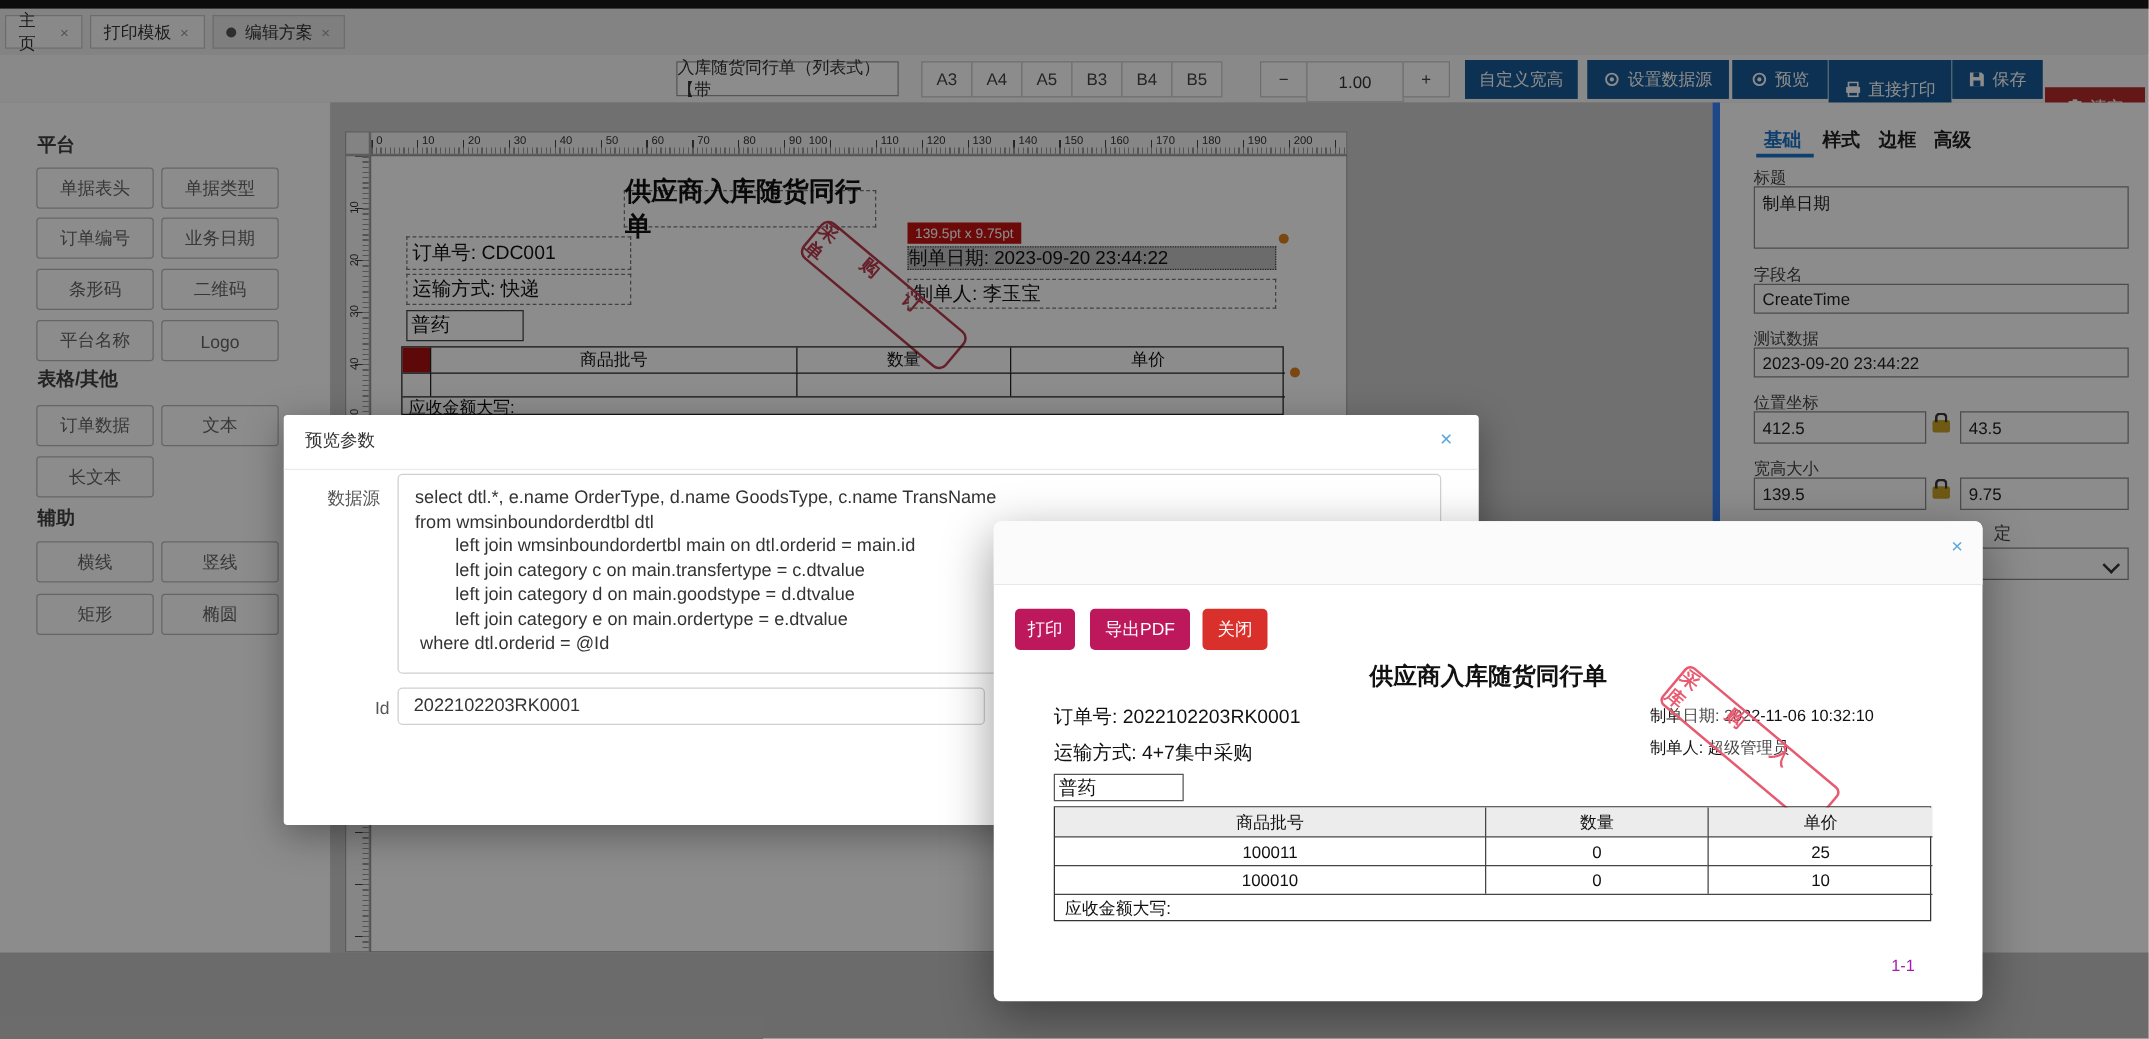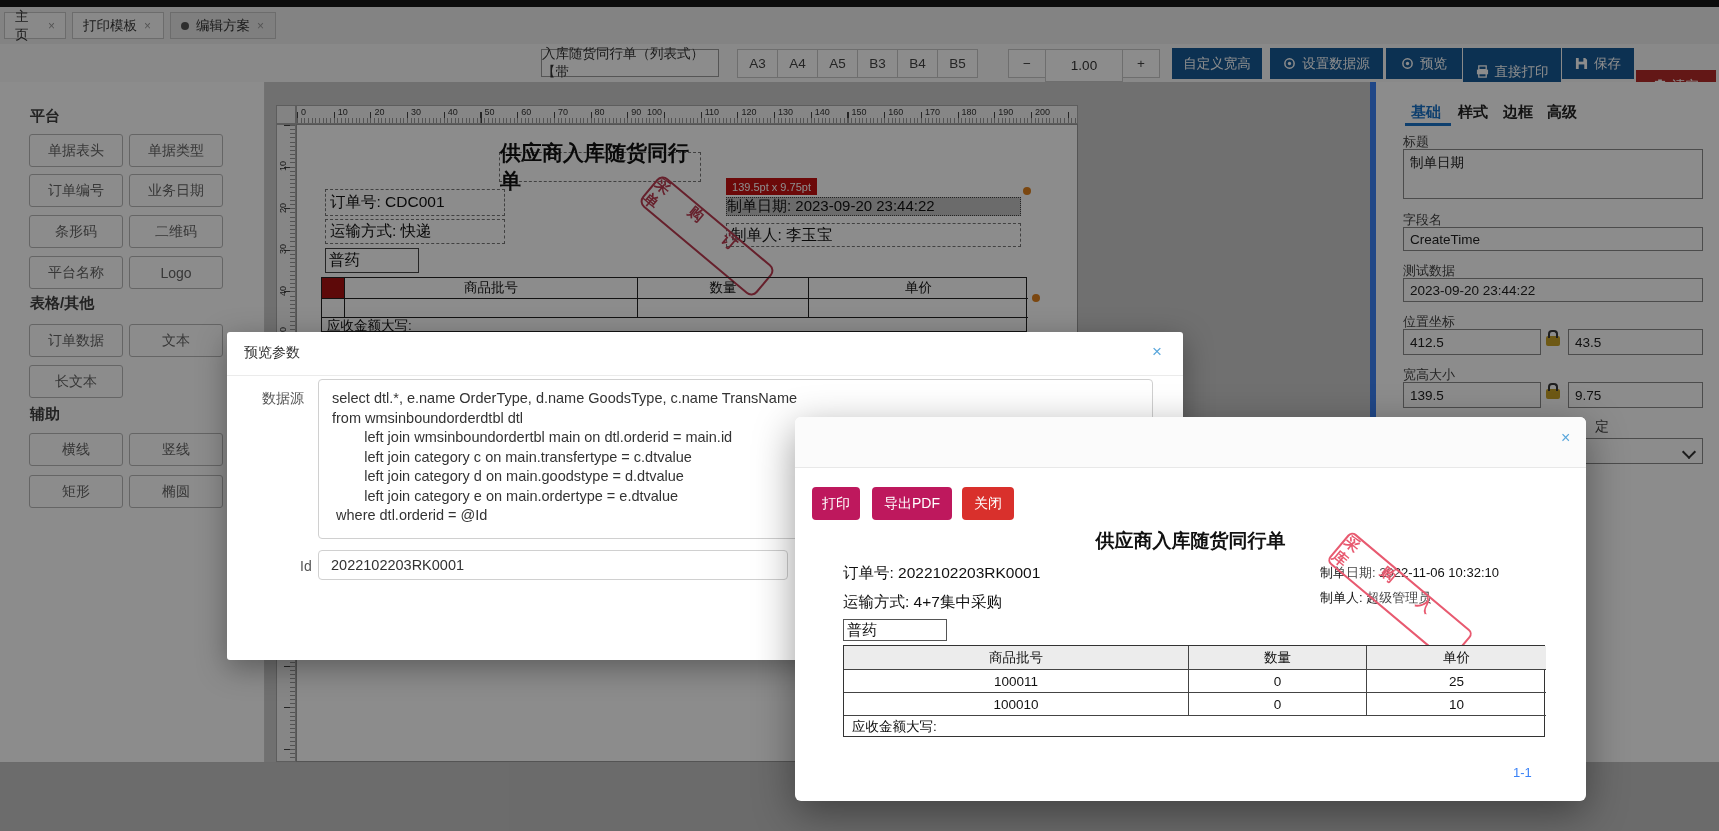--- a/index.html
+++ b/index.html
@@ -86,21 +86,21 @@
   .doc-title{position:absolute;left:0;top:111px;width:791px;text-align:center;font-size:19px;font-weight:bold;color:#111;}
   .doc-l{position:absolute;font-size:15.5px;color:#111;white-space:nowrap;}
   .doc-r{position:absolute;font-size:13px;color:#111;white-space:nowrap;}
   .doc-drug{position:absolute;border:1px solid #555;box-sizing:border-box;font-size:15px;color:#111;display:flex;align-items:center;padding-left:3px;}
   .stamp2{position:absolute;border:2px solid #e85a70;border-radius:6px;color:#e85a70;font-weight:bold;font-size:15px;
           display:flex;align-items:center;justify-content:center;letter-spacing:14px;box-sizing:border-box;background:rgba(255,255,255,.2);}
   .dtab{position:absolute;border:1px solid #333;box-sizing:border-box;}
   .dcell{position:absolute;box-sizing:border-box;border-left:1px solid #444;border-top:1px solid #444;
          font-size:13.5px;color:#111;display:flex;align-items:center;justify-content:center;}
   .dhead{background:#ececec;}
-  .pageno{position:absolute;font-size:13px;color:#3b82f6;}
+  .pageno{position:absolute;font-size:13px;color:#a21caf;}
   svg{display:block;}
 </style>
 </head>
 <body>
 
 <div id="app">
 
   <div class="abs top-strip"></div>
 
   <div class="abs tabbar">

